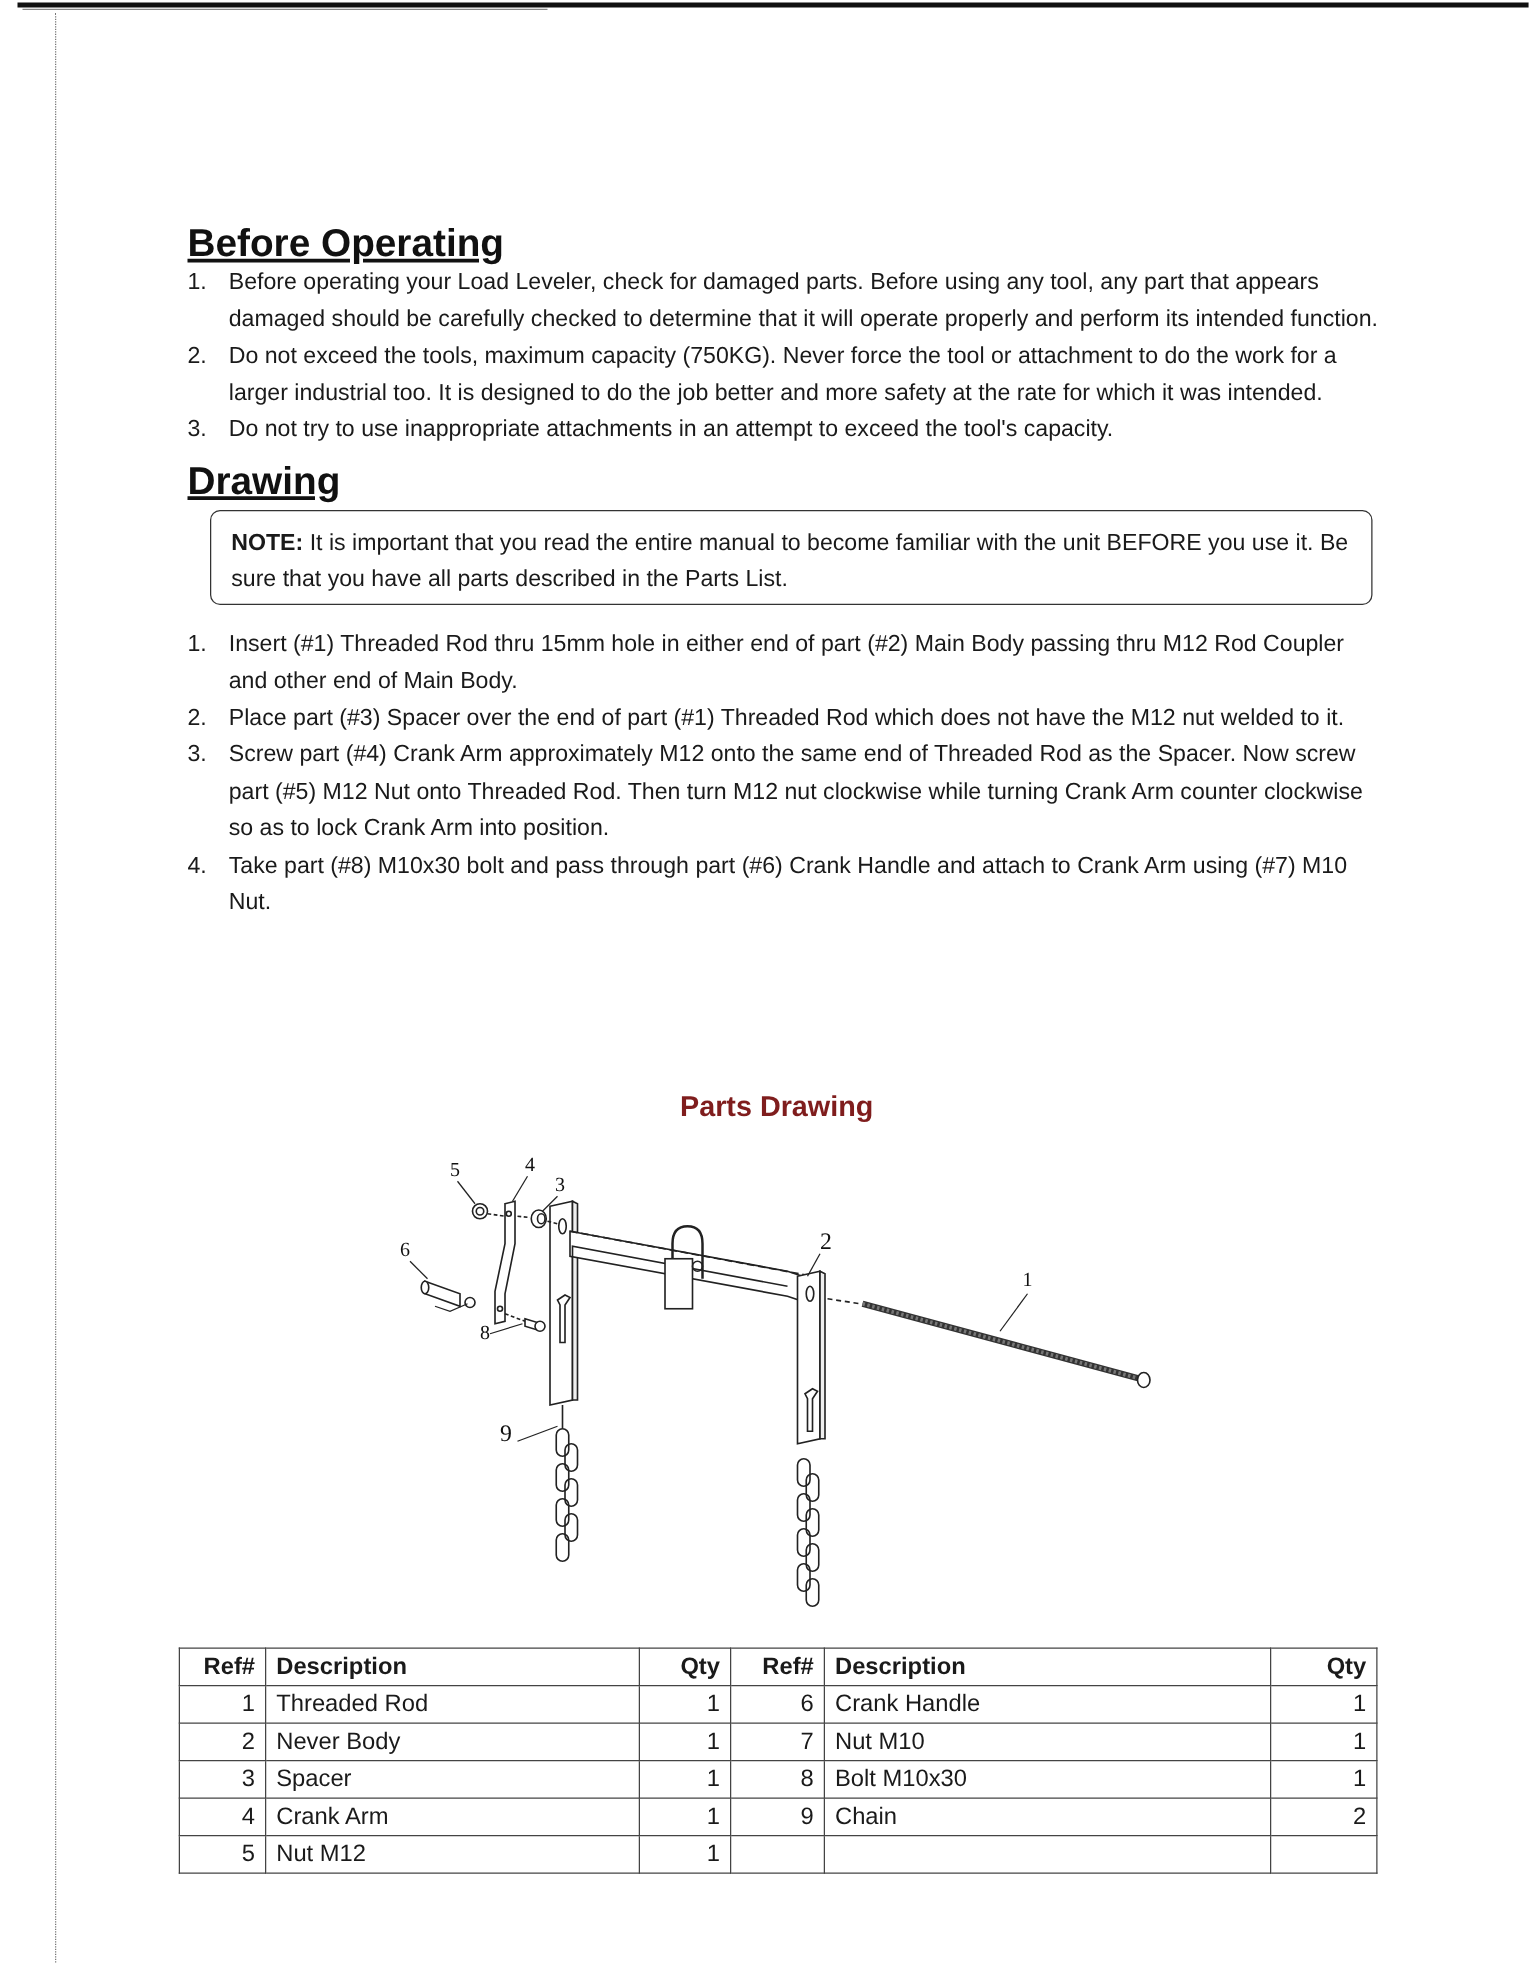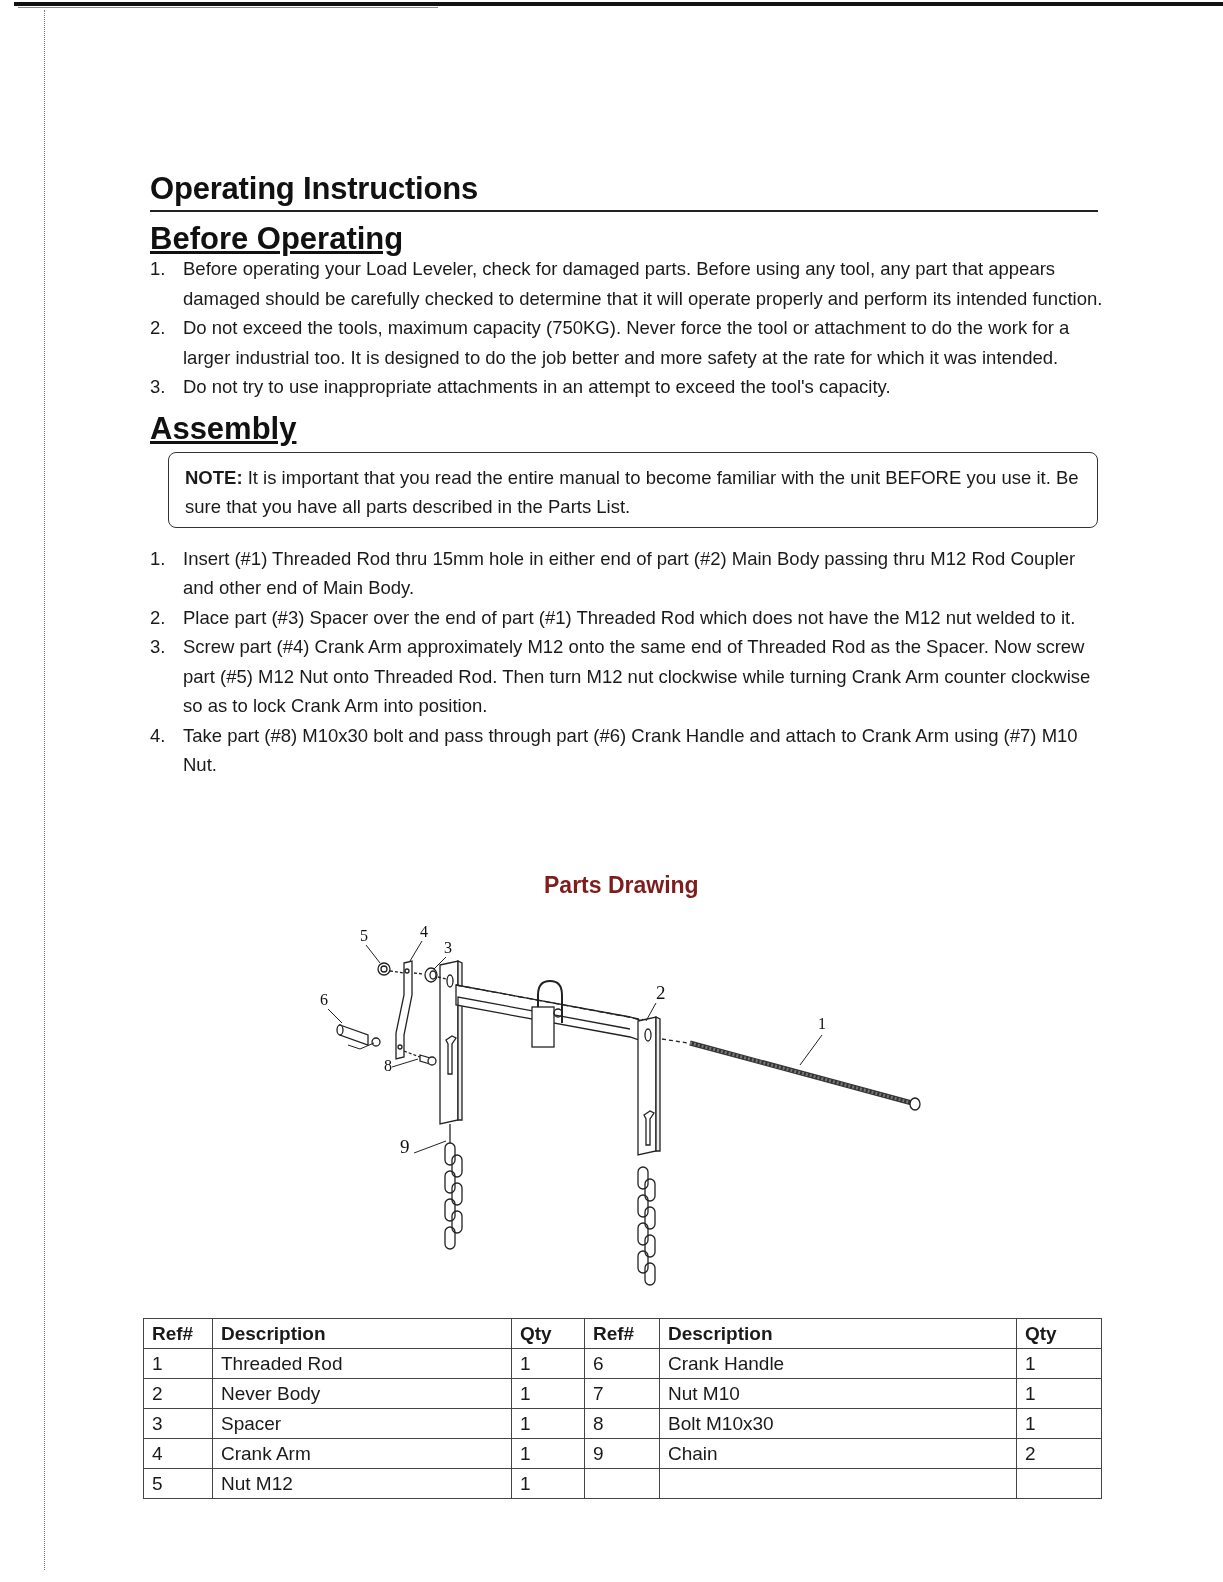--- a/index.html
+++ b/index.html
@@ -19,42 +19,41 @@
   ol li .num { position: absolute; left: 0; top: 0; }
   .note { margin: 8px 0 12px 18px; width: 896px; border: 1.5px solid #333; border-radius: 8px;
           padding: 10px 16px 6px 16px; font-size: 18.5px; line-height: 29px; }
   .note b { font-weight: bold; }
   .asm-list { margin-top: 16px; }
   .drawing-title { position: absolute; left: 544px; top: 872px; font-size: 23px; font-weight: bold; color: #7f1d1d; }
   .drawing { position: absolute; left: 300px; top: 915px; }
   table.parts { position: absolute; left: 143px; top: 1318px; border-collapse: collapse; font-size: 19px; }
   table.parts td, table.parts th { border: 1px solid #444; height: 29px; padding: 0 8px; }
   table.parts th { font-weight: bold; text-align: left; }
-  table.parts th.c, table.parts td.c { text-align: left; }
+  table.parts th.c, table.parts td.c { text-align: right; }
   .col-ref { width: 52px; } .col-desc { width: 282px; } .col-qty { width: 56px; }
   .col-ref2 { width: 58px; } .col-desc2 { width: 340px; } .col-qty2 { width: 68px; }
 </style>
 </head>
 <body>
 
 <div class="topbar"></div>
 <div class="topbar2"></div>
 <div class="leftedge"></div>
 
 <div class="page">
-  <h1>Operating Instructions</h1>
 
   <h2 class="before">Before Operating</h2>
   <ol>
     <li><span class="num">1.</span><span>Before operating your Load Leveler, check for damaged parts. Before using any tool, any part that appears damaged should be carefully checked to determine that it will operate properly and perform its intended function.</span></li>
     <li><span class="num">2.</span><span>Do not exceed the tools, maximum capacity (750KG). Never force the tool or attachment to do the work for a larger industrial too. It is designed to do the job better and more safety at the rate for which it was intended.</span></li>
     <li><span class="num">3.</span><span>Do not try to use inappropriate attachments in an attempt to exceed the tool's capacity.</span></li>
   </ol>
 
-  <h2 class="assembly">Assembly</h2>
+  <h2 class="assembly">Drawing</h2>
   <div class="note">
     <b>NOTE:</b><span> It is important that you read the entire manual to become familiar with the unit BEFORE you use it. Be sure that you have all parts described in the Parts List.</span>
   </div>
 
   <ol class="asm-list">
     <li><span class="num">1.</span><span>Insert (#1) Threaded Rod thru 15mm hole in either end of part (#2) Main Body   passing thru M12 Rod Coupler and other end of Main Body.</span></li>
     <li><span class="num">2.</span><span>Place part (#3) Spacer over the end of part (#1) Threaded Rod which does not have the M12 nut welded to it.</span></li>
     <li><span class="num">3.</span><span>Screw part (#4) Crank Arm approximately M12 onto the same end of Threaded Rod as the Spacer. Now screw part (#5) M12 Nut onto Threaded Rod. Then turn M12 nut clockwise while turning Crank Arm counter clockwise so as to lock Crank Arm into position.</span></li>
     <li><span class="num">4.</span><span>Take part (#8) M10x30 bolt and pass through part (#6) Crank Handle and attach to Crank Arm using (#7) M10 Nut.</span></li>
   </ol>

